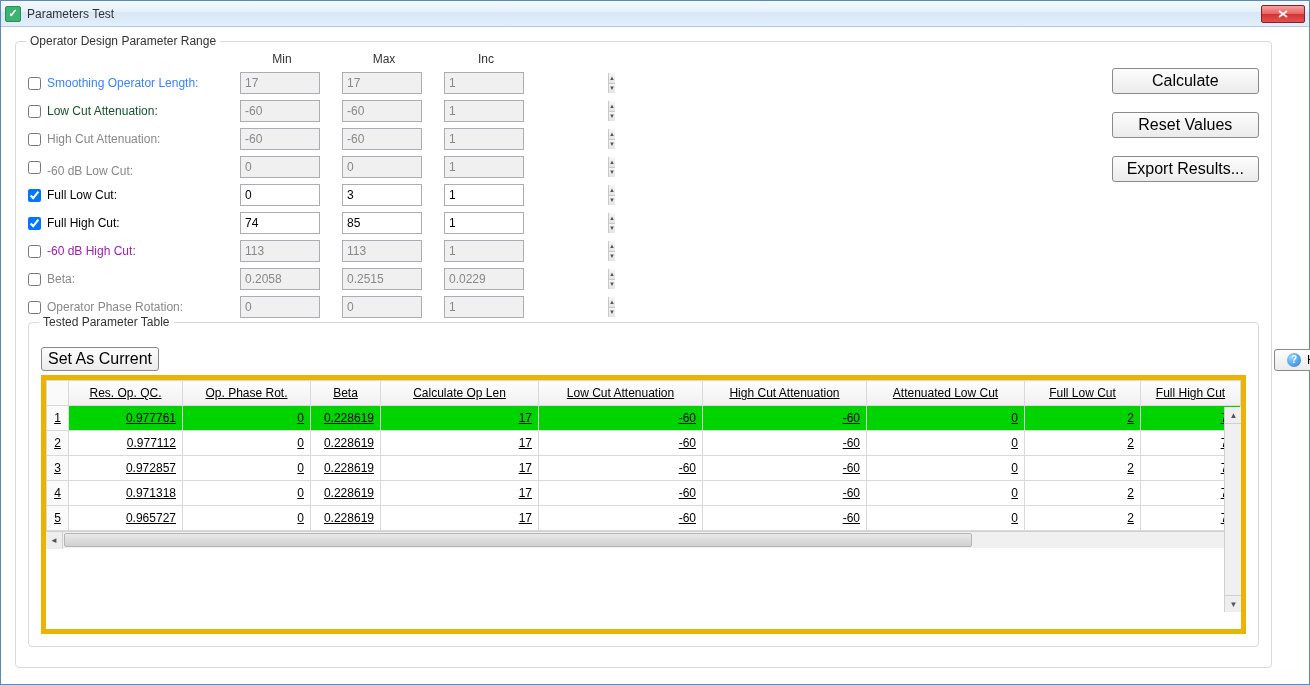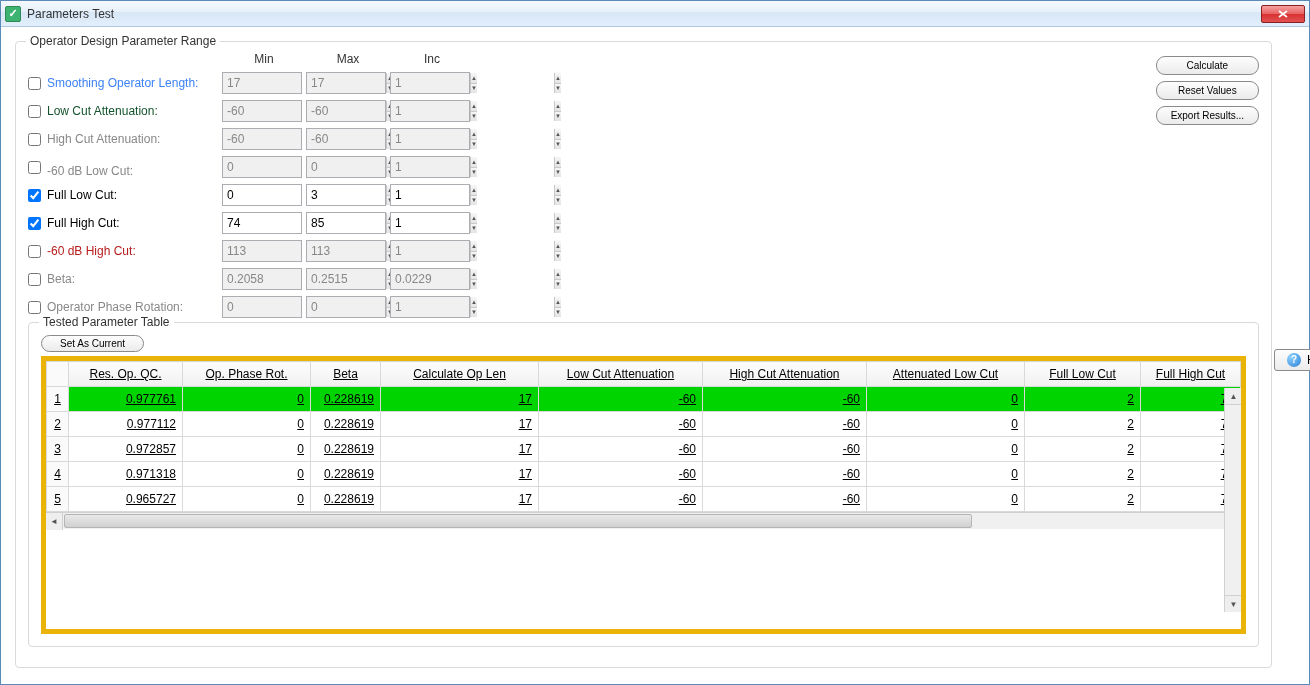--- a/index.html
+++ b/index.html
@@ -74,21 +74,21 @@
 }
 .main-group { flex: 1; display: flex; flex-direction: column; }
 .param-area {
   display: flex;
   justify-content: space-between;
   align-items: flex-start;
 }
 .param-grid {
   display: grid;
   grid-template-columns: 194px 84px 84px 84px;
-  gap: 6px 0;
+  gap: 6px 18px;
   align-items: center;
 }
 .hdr { text-align: center; font-size: 12px; color: #333; }
 .param-label {
   display: flex;
   align-items: center;
   gap: 6px;
 }
 .param-label input[type=checkbox] {
   width: 13px; height: 13px;
@@ -127,26 +127,27 @@
 .spin .arrows div:first-child { border-bottom: 1px solid #c8c8c8; }
 .side-buttons {
   display: flex;
   flex-direction: column;
   gap: 6px;
   margin-top: 4px;
 }
 .btn {
   border: 1px solid #8a8a8a;
   background: linear-gradient(to bottom, #fdfdfd, #ebebeb);
-  border-radius: 9px;
+  border-radius: 3px;
   padding: 3px 14px;
-  font-size: 10px;
+  font-size: 16px;
   cursor: pointer;
   text-align: center;
   min-width: 100px;
+  margin-top: 12px;
 }
 .table-group {
   flex: 1;
   margin-top: 4px;
   display: flex;
   flex-direction: column;
 }
 .set-curr {
   margin: 2px 0 4px 0;
 }
@@ -409,21 +410,21 @@
             </div>
             <div class="spin">
               <input value="1" style="">
               <div class="arrows">
                 <div>▲</div>
                 <div>▼</div>
               </div>
             </div>
             <label class="param-label">
               <input type="checkbox" style="">
-              <span style="color: #b91c1c;">-60 dB High Cut:</span>
+              <span style="color: #a21caf;">-60 dB High Cut:</span>
             </label>
             <div class="spin disabled">
               <input value="113" disabled="" style="">
               <div class="arrows">
                 <div>▲</div>
                 <div>▼</div>
               </div>
             </div>
             <div class="spin disabled">
               <input value="113" disabled="" style="">
@@ -494,21 +495,21 @@
         <div class="side-buttons">
           <div class="btn">Calculate</div>
           <div class="btn">Reset Values</div>
           <div class="btn">Export Results...</div>
         </div>
       </div>
 
       <div class="group table-group">
         <div class="group-title">Tested Parameter Table</div>
         <div class="set-curr">
-          <button class="btn" style="min-width:auto;padding:2px 18px">Set As Current</button>
+          <button class="btn" style="min-width:auto;padding:2px 6px">Set As Current</button>
         </div>
         <div class="table-wrap">
           <table>
             <colgroup>
               <col style="width:22px">
                 <col style="width:114px">
                 <col style="width:128px">
                 <col style="width:70px">
                 <col style="width:158px">
                 <col style="width:164px">

